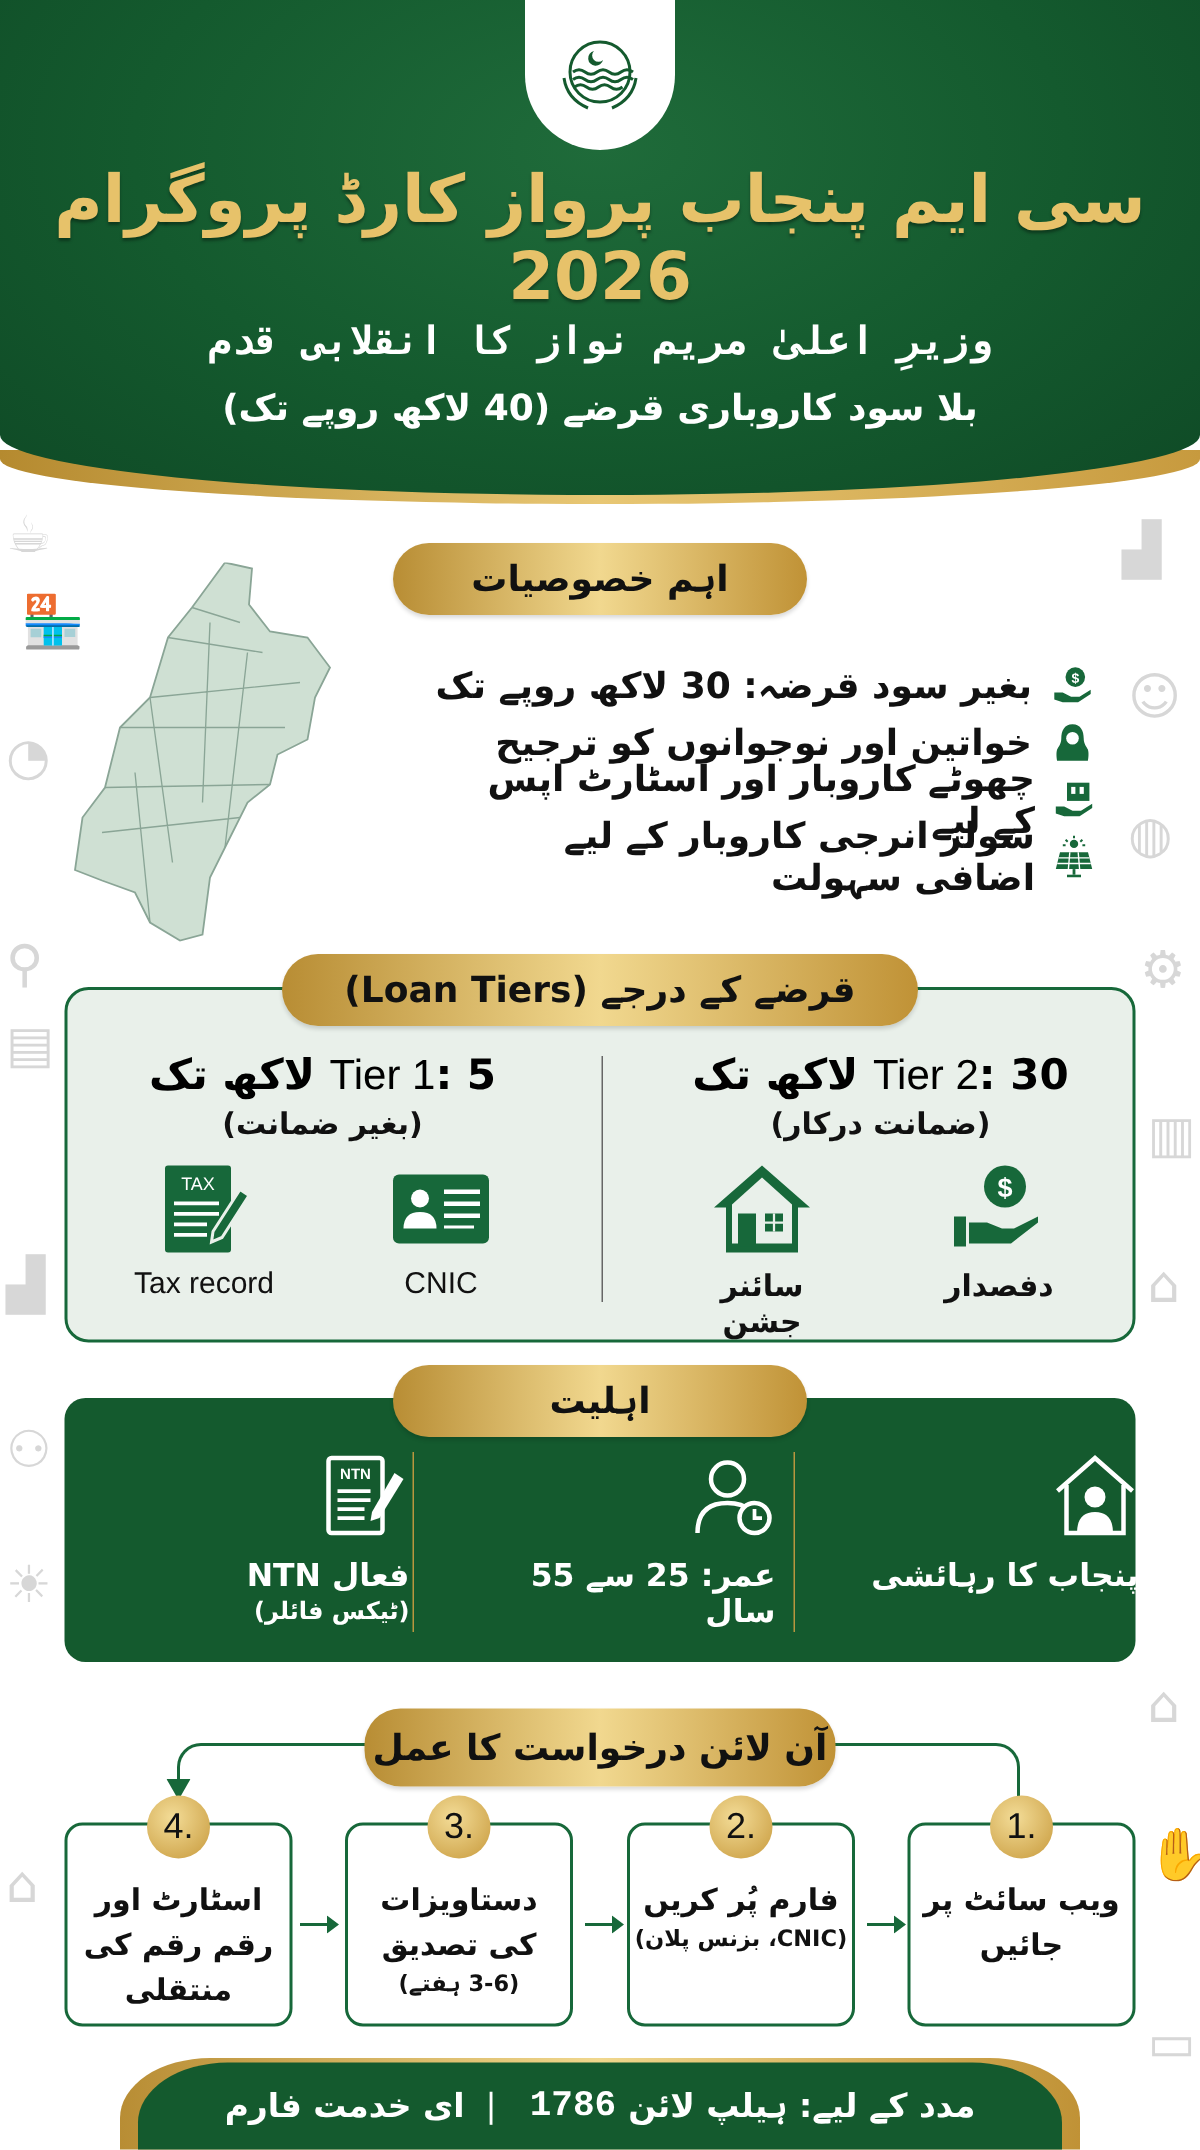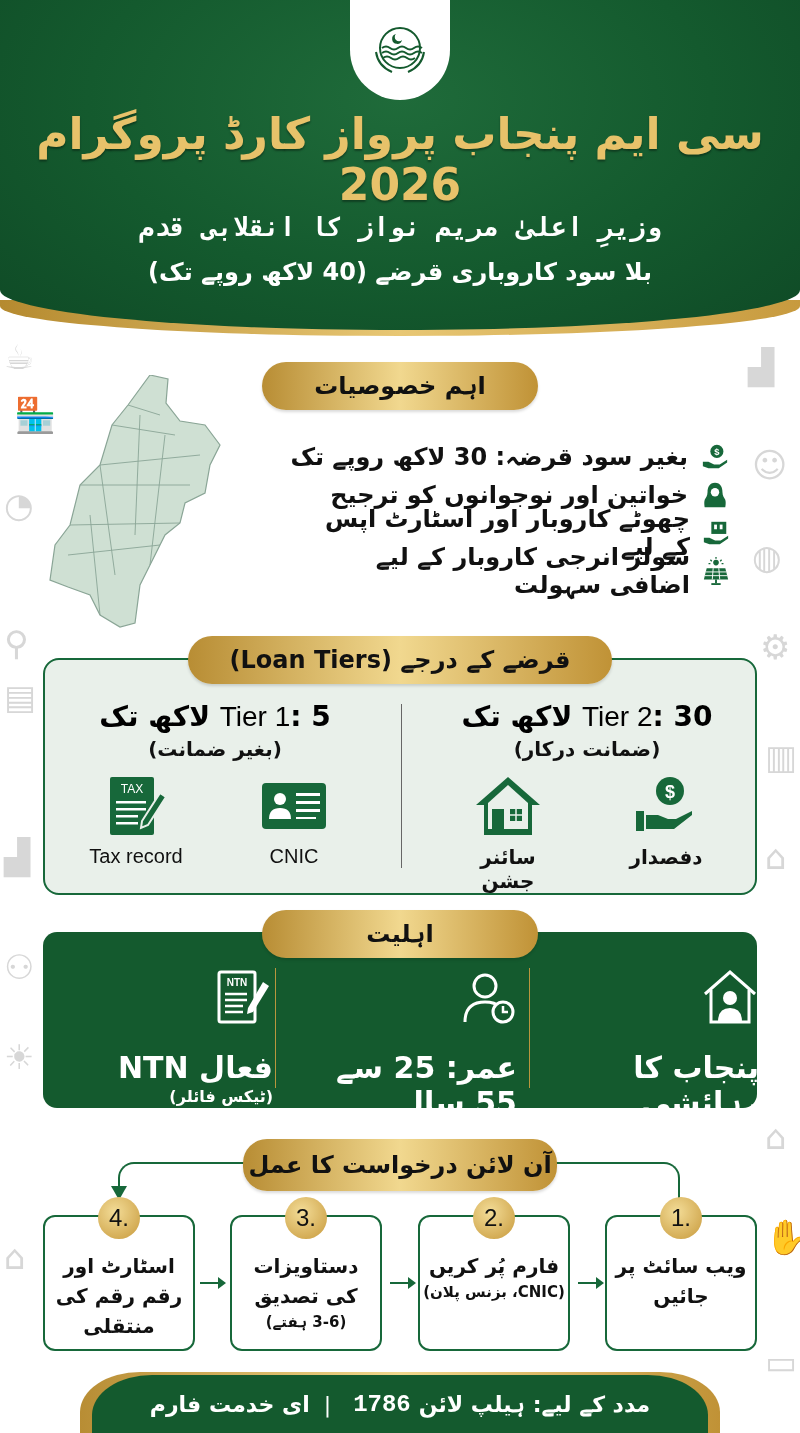--- a/index.html
+++ b/index.html
@@ -91,21 +91,21 @@
   .tier-icon .lbl.en { font-family: "Liberation Sans", sans-serif; font-weight: normal; }
 
   
   .elig {
     position: absolute; left: 43px; top: 932px; width: 714px; height: 176px;
     background: #145a2e; border-radius: 14px;
   }
   .elig-div { position: absolute; top: 36px; width: 1px; height: 120px; background: #b8963e; }
   .elig-col { position: absolute; top: 36px; width: 230px; text-align: right; color: #fff; }
   .elig-col svg { width: 58px; height: 58px; }
-  .elig-col .lbl { font-size: 30px; margin-top: 20px; direction: rtl; padding-left: 40px; }
+  .elig-col .lbl { font-size: 21px; margin-top: 8px; direction: rtl; padding-left: 40px; }
   .elig-col .sub { font-size: 16px; margin-top: 2px; direction: rtl; }
 
   
   .flow-line { position: absolute; border: 2px solid #17683a; }
   .step {
     position: absolute; top: 1215px; width: 152px; height: 136px;
     background: #fff; border: 2px solid #17683a; border-radius: 12px;
     text-align: center;
   }
   .step-num {

